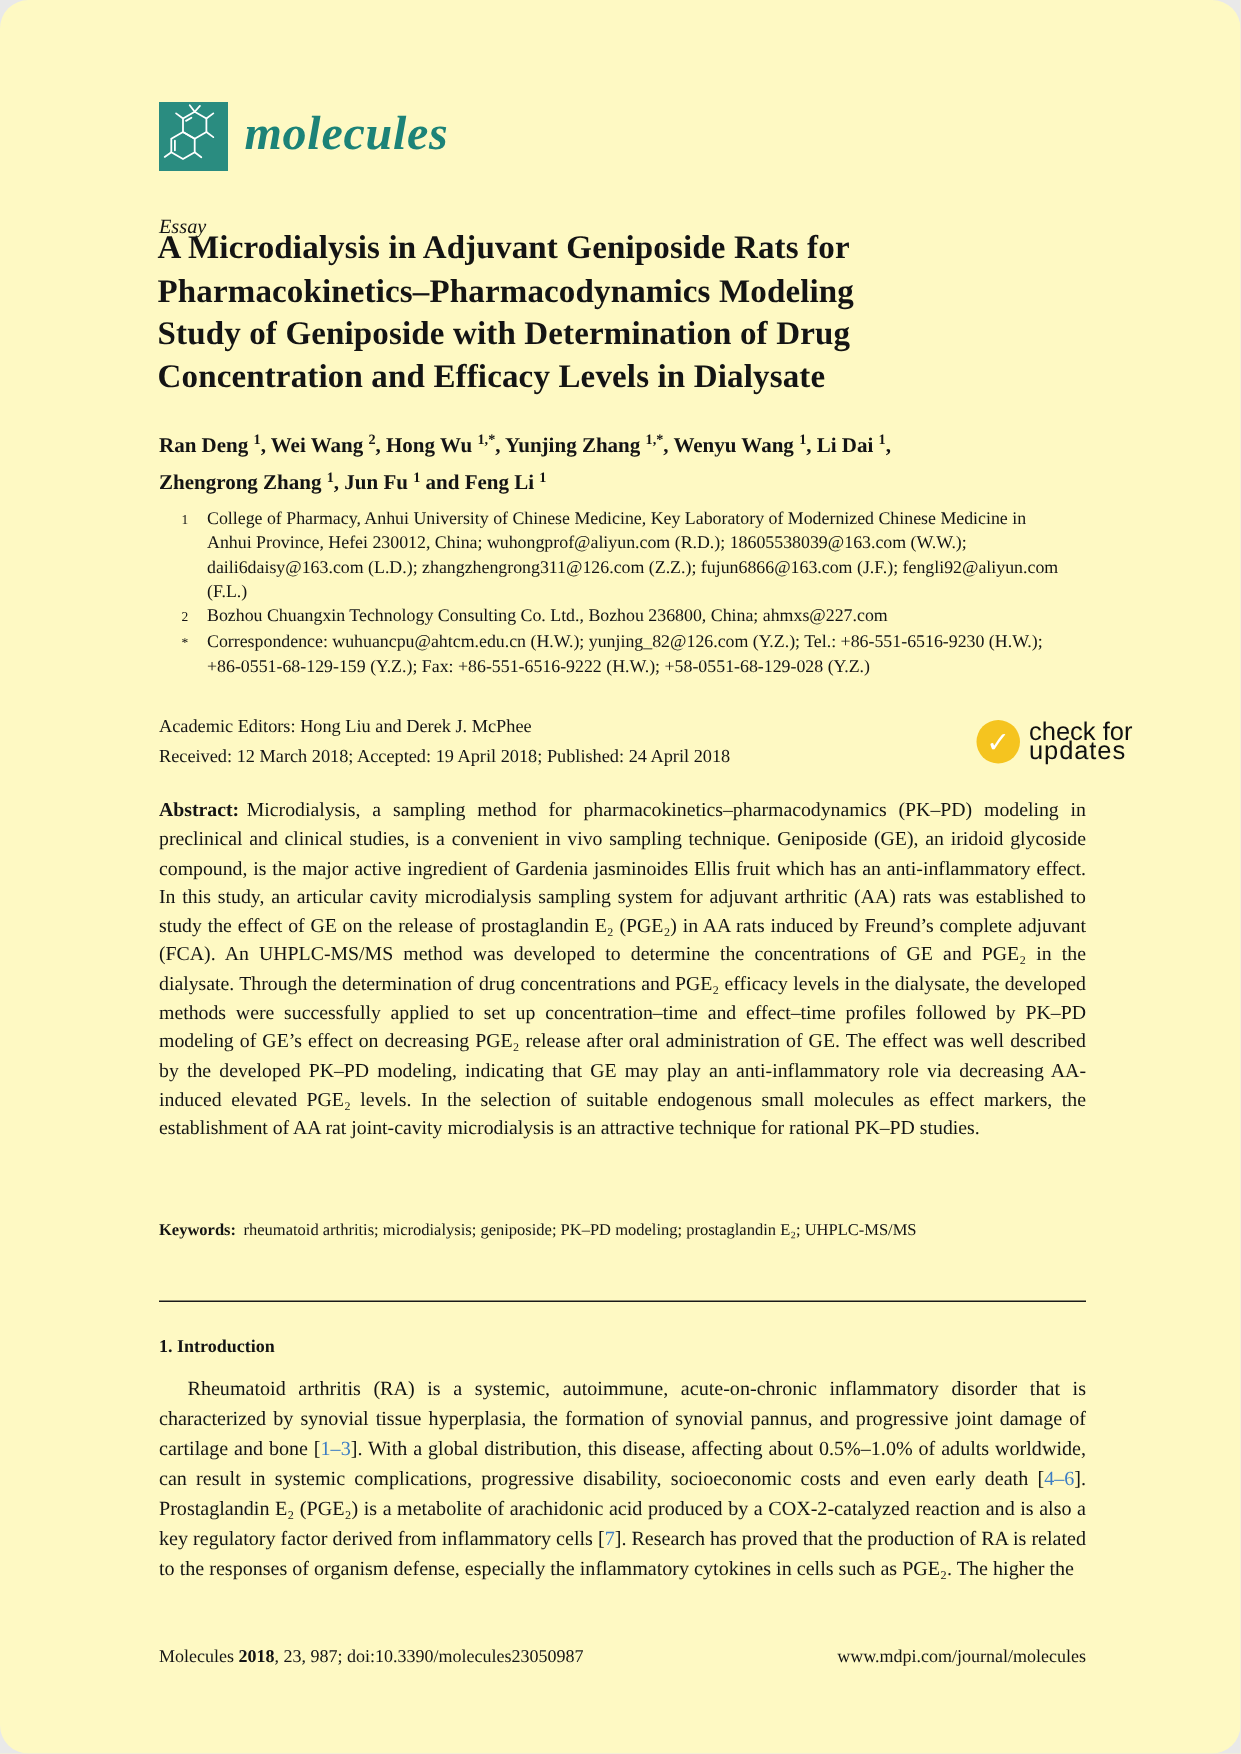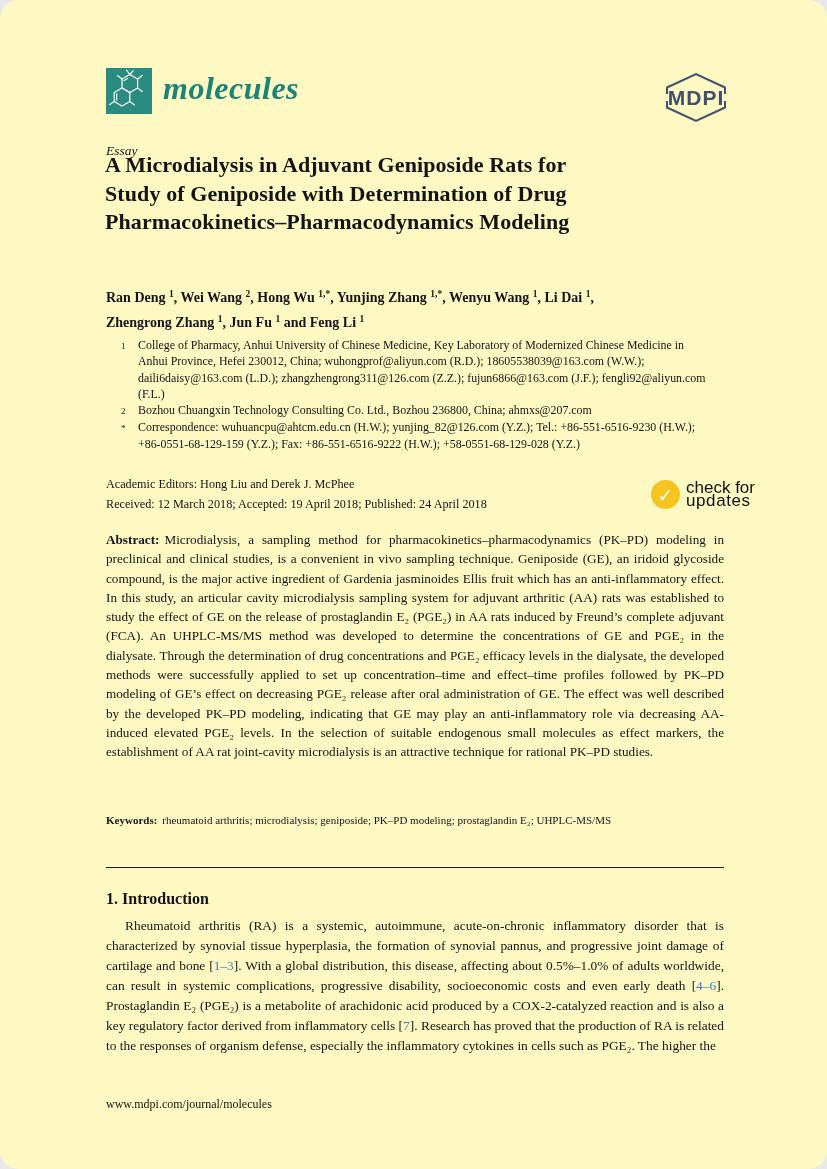--- a/index.html
+++ b/index.html
@@ -36,21 +36,21 @@
   .badge-text .b2{font-weight:normal;letter-spacing:.6px;}
 
   .abstract{position:absolute;left:106px;top:530px;width:618px;font-size:13.2px;line-height:19.3px;
             text-align:justify;}
   .keywords{position:absolute;left:106px;top:811px;width:618px;font-size:11px;line-height:19.3px;
             text-align:justify;}
   .lbl{font-weight:bold;padding-right:5px;}
 
   .rule{position:absolute;left:106px;top:867px;width:618px;border-top:1.2px solid #1a1a1a;height:0;}
 
-  .sec-heading{position:absolute;left:106px;top:890px;font-size:16px;font-weight:bold;}
+  .sec-heading{position:absolute;left:106px;top:890px;font-size:12px;font-weight:bold;}
 
   .intro{position:absolute;left:106px;top:916px;width:618px;font-size:13.4px;line-height:20px;
          text-align:justify;text-indent:19px;margin:0;}
 
   .it{}
   .b{font-weight:bold;}
   .cite{color:#3c7dc4;cursor:pointer;}
 
   .footer{position:absolute;left:106px;top:1097px;width:618px;display:flex;justify-content:space-between;
           font-size:12px;}
@@ -72,48 +72,40 @@
         <line x1="31.6" y1="20" x2="36.2" y2="23.4"></line>
         <line x1="8.2" y1="33.5" x2="3.8" y2="36.6"></line>
         <line x1="23.8" y1="33.5" x2="28.2" y2="36.8"></line>
         <line x1="10.6" y1="25.8" x2="10.6" y2="32.2"></line>
         <line x1="18" y1="12.6" x2="21.6" y2="10.5"></line>
       </g>
     </svg>
   </div>
   <div class="wordmark">molecules</div>
 
-  <div class="mdpi-logo">
-    <svg width="88" height="52" viewBox="0 0 88 52">
-      <g stroke="#40506f" fill="none" stroke-width="2">
-        <path d="M15,23 L15,16.5 L44,3 L73,16.5 L73,23"></path>
-        <path d="M15,30 L15,36.5 L44,50 L73,36.5 L73,30"></path>
-      </g>
-      <text x="44" y="34" text-anchor="middle" fill="#40506f" font-family="Liberation Sans, DejaVu Sans, sans-serif" font-size="21" font-weight="bold" letter-spacing="1">MDPI</text>
-    </svg>
-  </div>
 
   <div class="essay">Essay</div>
 
   <div class="title">
     <div>A Microdialysis in Adjuvant Geniposide Rats for</div>
+    <div>Pharmacokinetics–Pharmacodynamics Modeling</div>
     <div>Study of Geniposide with Determination of Drug</div>
-    <div>Pharmacokinetics–Pharmacodynamics Modeling</div>
+    <div>Concentration and Efficacy Levels in Dialysate</div>
   </div>
 
   <div class="authors"><span>Ran Deng </span><span class="sup">1</span><span>, Wei Wang </span><span class="sup">2</span><span>, Hong Wu </span><span class="sup">1,*</span><span>, Yunjing Zhang </span><span class="sup">1,*</span><span>, Wenyu Wang </span><span class="sup">1</span><span>, Li Dai </span><span class="sup">1</span><span>,</span><br><span>Zhengrong Zhang </span><span class="sup">1</span><span>, Jun Fu </span><span class="sup">1</span><span> and Feng Li </span><span class="sup">1</span></div>
 
   <div class="affs">
     <div class="aff-row">
       <span class="aff-marker">1</span>
       <span class="aff-text">College of Pharmacy, Anhui University of Chinese Medicine, Key Laboratory of Modernized Chinese Medicine in Anhui Province, Hefei 230012, China; wuhongprof@aliyun.com (R.D.); 18605538039@163.com (W.W.); daili6daisy@163.com (L.D.); zhangzhengrong311@126.com (Z.Z.); fujun6866@163.com (J.F.); fengli92@aliyun.com (F.L.)</span>
     </div>
     <div class="aff-row">
       <span class="aff-marker">2</span>
-      <span class="aff-text">Bozhou Chuangxin Technology Consulting Co. Ltd., Bozhou 236800, China; ahmxs@207.com</span>
+      <span class="aff-text">Bozhou Chuangxin Technology Consulting Co. Ltd., Bozhou 236800, China; ahmxs@227.com</span>
     </div>
     <div class="aff-row">
       <span class="aff-marker">*</span>
       <span class="aff-text">Correspondence: wuhuancpu@ahtcm.edu.cn (H.W.); yunjing_82@126.com (Y.Z.); Tel.: +86-551-6516-9230 (H.W.); +86-0551-68-129-159 (Y.Z.); Fax: +86-551-6516-9222 (H.W.); +58-0551-68-129-028 (Y.Z.)</span>
     </div>
   </div>
 
   <div class="editors">
     <div>Academic Editors: Hong Liu and Derek J. McPhee</div>
     <div>Received: 12 March 2018; Accepted: 19 April 2018; Published: 24 April 2018</div>
@@ -134,16 +126,17 @@
   <div class="keywords">
     <span class="lbl">Keywords:</span><span>rheumatoid arthritis; microdialysis; geniposide; PK–PD modeling; prostaglandin E₂; UHPLC-MS/MS</span>
   </div>
 
   <div class="rule"></div>
 
   <div class="sec-heading">1. Introduction</div>
   <p class="intro"><span>Rheumatoid arthritis (RA) is a systemic, autoimmune, acute-on-chronic inflammatory disorder that is characterized by synovial tissue hyperplasia, the formation of synovial pannus, and progressive joint damage of cartilage and bone [</span><span class="cite">1–3</span><span>]. With a global distribution, this disease, affecting about 0.5%–1.0% of adults worldwide, can result in systemic complications, progressive disability, socioeconomic costs and even early death [</span><span class="cite">4–6</span><span>]. Prostaglandin E₂ (PGE₂) is a metabolite of arachidonic acid produced by a COX-2-catalyzed reaction and is also a key regulatory factor derived from inflammatory cells [</span><span class="cite">7</span><span>]. Research has proved that the production of RA is related to the responses of organism defense, especially the inflammatory cytokines in cells such as PGE₂. The higher the</span></p>
 
   <div class="footer">
+    <span><span class="it">Molecules </span><span class="b">2018</span><span>, </span><span class="it">23</span><span>, 987; doi:10.3390/molecules23050987</span></span>
     <span>www.mdpi.com/journal/molecules</span>
   </div>
 
 </div>
 
 </body></html>

